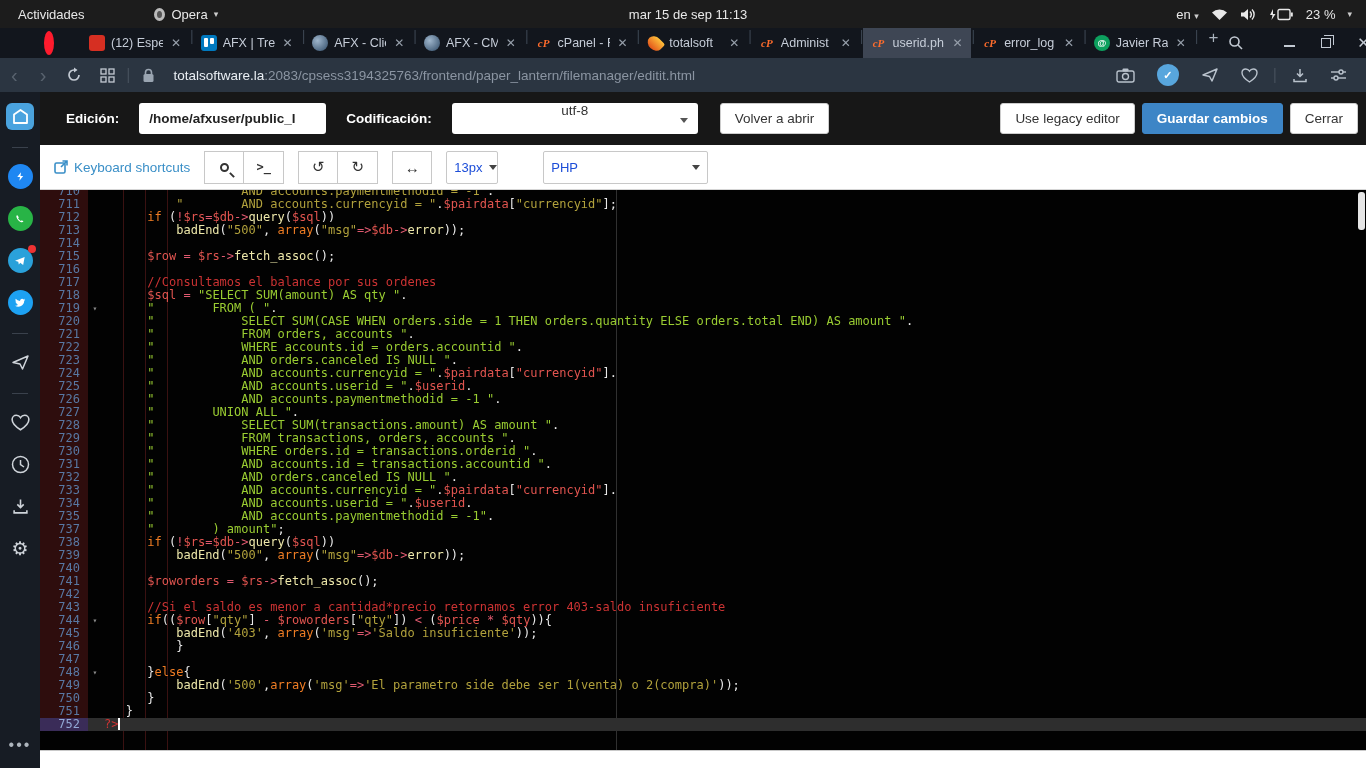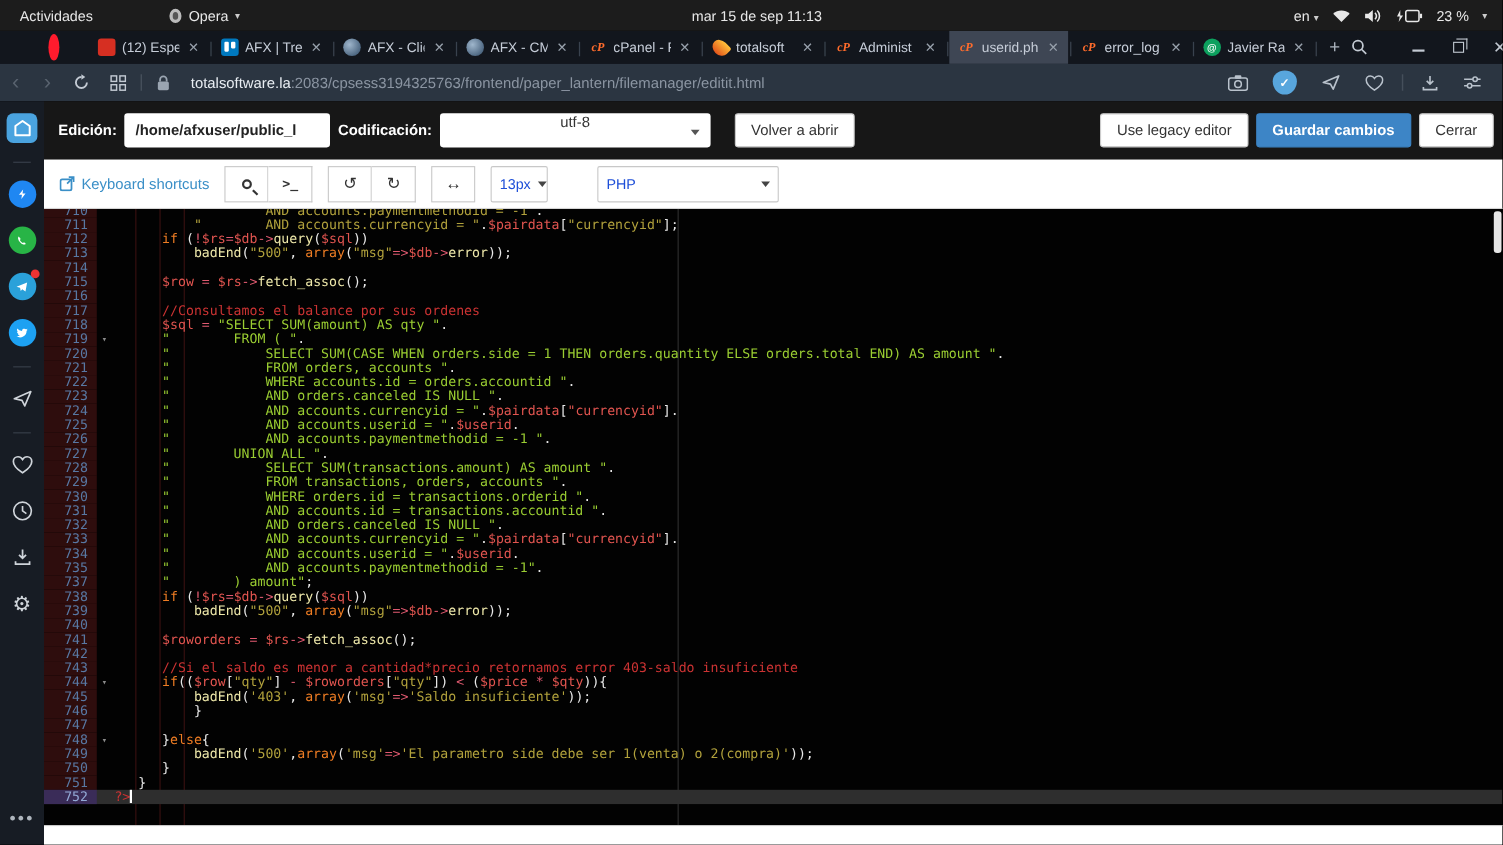--- a/index.html
+++ b/index.html
@@ -16,21 +16,21 @@
   .caret { font-size:9px; color:#ccc; }
   .topbar .clock { position:absolute; left:10px; right:0; text-align:center; }
   .topbar .sysright { margin-left:auto; display:flex; align-items:center; gap:12px;
                       margin-right:14px; z-index:2; }
   .sysico { display:inline-flex; align-items:center; }
 
   
   .tabbar { height:30px; background:#12161d; display:flex; align-items:center; }
   .opera-logo { width:22px; height:24px; border:5px solid #ff1b2d; border-radius:50%;
                 margin:0 28px 0 44px; }
-  .tabs { display:flex; align-items:center; height:30px; flex:1; }
+  .tabs { display:flex; align-items:flex-start; height:30px; flex:1; }
   .tab { display:flex; align-items:center; height:30px; padding:0 7px; gap:6px;
          max-width:108px; min-width:108px; cursor:default; }
   .tab.active { background:#3e4654; }
   .tab .title { color:#c6cdd8; font-size:12.5px; white-space:nowrap; overflow:hidden;
                 flex:1; }
   .tab .close { color:#98a1ac; font-size:12px; padding:0 2px; }
   .tab-sep { color:#39424e; font-size:14px; }
   .fav { width:16px; height:16px; flex:0 0 16px; display:inline-flex;
          align-items:center; justify-content:center; font-size:10px; }
   .fav-mail  { background:#d62f22; border-radius:3px; }
@@ -91,21 +91,21 @@
   .sb-gear { font-size:19px; }
   .sb-dots { margin-top:auto; margin-bottom:10px; color:#aeb5bd; font-size:16px;
              letter-spacing:2px; }
 
   
   .content { flex:1; display:flex; flex-direction:column; }
 
   
   .cp-toolbar { height:53px; background:#171717; display:flex; align-items:center;
                 color:#fff; font-size:13.5px; padding:0 8px 0 6px; }
-  .cp-label { font-weight:bold; margin:0 7px; white-space:nowrap; }
+  .cp-label { font-weight:bold; margin:0 20px; white-space:nowrap; }
   .cp-input { background:#fff; color:#222; font-weight:bold; border-radius:3px;
               height:31px; width:187px; border:none; padding:0 10px; font-size:13.5px;
               font-family:"Liberation Sans", sans-serif; }
   .cp-select { background:#fff; color:#333; border-radius:3px; height:31px;
                display:flex; align-items:center; padding:0 10px; position:relative; }
   .cp-select .chev { margin-left:auto; border-left:4px solid transparent;
                border-right:4px solid transparent; border-top:5px solid #555; }
   .enc-select { width:246px;flex-direction:column; }
   .btn { background:#fff; color:#333; border:1px solid #ccc; border-radius:3px;
          height:31px; padding:0 14px; font-size:13.5px; display:inline-flex;

